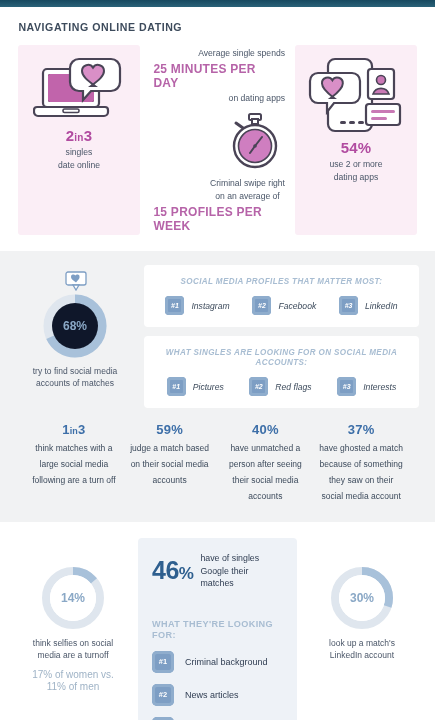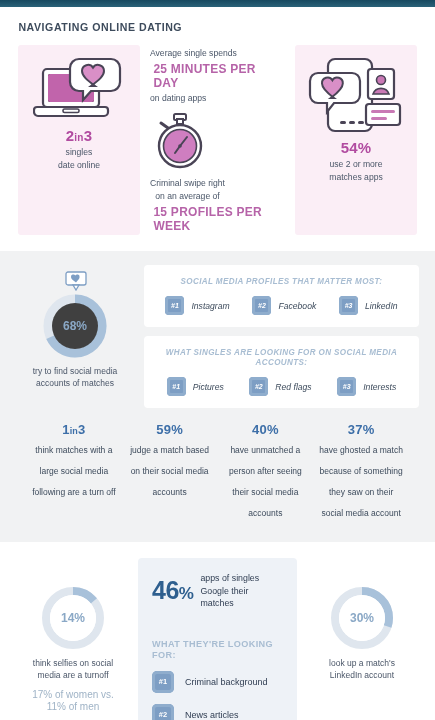--- a/index.html
+++ b/index.html
@@ -27,38 +27,38 @@
 
   
   .sec1 { display:flex; padding:12px 18px 16px 18px; gap:10px; align-items:stretch; }
   .pinkcard {
     background:#fbeef6;
     border-radius:3px;
     width:122px;
     padding:10px 6px 12px 6px;
     display:flex; flex-direction:column; align-items:center; justify-content:flex-start;
   }
-  .midcol { flex:1; display:flex; flex-direction:column; align-items:flex-start; justify-content:flex-start; padding-top:2px;}
+  .midcol { flex:1; display:flex; flex-direction:column; align-items:flex-end; justify-content:flex-start; padding-top:2px;}
   .lbl-sm { font-size:8.6px; color:#4a5668; line-height:13px; text-align:center; }
   .lbl-pink-big {
     font-size:12.6px; font-weight:bold; color:#b663a8; letter-spacing:0.3px;
     transform:scaleX(0.95); margin:2px 0;
   }
   .stat-pink { font-size:15px; font-weight:bold; color:#b14ba0; letter-spacing:0.2px; }
   .stat-pink .sm { font-size:10px; font-weight:bold; }
   .card-caption { font-size:8.6px; color:#4a5668; line-height:12.5px; text-align:center; margin-top:2px;}
   .icon-wrap { display:flex; align-items:center; justify-content:center; }
 
   
   .sec2 { background:#f1f2f3; padding:14px 16px 14px 16px; }
   .sec2row { display:flex; gap:10px; align-items:flex-start; }
   .donutcol { width:118px; display:flex; flex-direction:column; align-items:center; padding-top:6px;}
   .donut { position:relative; width:64px; height:64px; }
   .donut .hole {
-    position:absolute; inset:9px; border-radius:50%; background:#404040;
+    position:absolute; inset:9px; border-radius:50%; background:#0f172a;
     display:flex; align-items:center; justify-content:center;
   }
   .donut .hole.white { background:#ffffff; }
   .donut-val { font-size:12px; font-weight:bold; color:#8aa8c6; }
   .donut-cap { font-size:8.5px; color:#4a5668; line-height:12px; text-align:center; margin-top:7px;}
   .heartbubble { width:20px; height:18px; position:relative; margin-bottom:5px; }
 
   .cards { flex:1; display:flex; flex-direction:column; gap:9px;font-style:italic; }
   .wcard { background:#ffffff; border-radius:4px; padding:11px 10px 12px 10px; }
   .wcard-title {
@@ -72,21 +72,21 @@
     color:#ffffff; font-size:7px; font-weight:bold;
     display:flex; align-items:center; justify-content:center;
     box-shadow: inset 0 0 0 3px #8fadcd;
   }
   .chip-label { font-size:8.6px; color:#3d4b5c; }
 
   .statrow { display:flex; padding:14px 10px 4px 10px; }
   .statcell { flex:1; text-align:center; padding:0 5px; }
   .stat-blue { font-size:13px; font-weight:bold; color:#3d6fa8; letter-spacing:0.2px; }
   .stat-blue .sm { font-size:9px; }
-  .stat-cap { font-size:8.5px; color:#3d4b5c; line-height:21px; margin-top:3px;}
+  .stat-cap { font-size:8.5px; color:#3d4b5c; line-height:16px; margin-top:3px;}
 
   
   .sec3 { padding:16px 14px 8px 14px; display:flex; gap:6px; align-items:flex-start; }
   .sidecol { width:118px; display:flex; flex-direction:column; align-items:center; padding-top:28px;}
   .sub-italic { font-size:10px; color:#9fb3c6; line-height:11.5px; text-align:center; margin-top:8px;}
   .bluecard {
     flex:1; background:#eef2f7; border-radius:4px; padding:14px 14px 16px 14px;
     display:flex; flex-direction:column;
   }
   .big46 { display:flex; align-items:center; gap:7px; margin-bottom:28px;}
@@ -175,21 +175,21 @@
         <circle cx="75" cy="25" r="4.5" fill="#c979b5" stroke="#4a4456" stroke-width="1.6"></circle>
         <path d="M67 39 a8.5 8.5 0 0 1 16 0 z" fill="#c979b5" stroke="#4a4456" stroke-width="1.6"></path>
         <rect x="60" y="49" width="34" height="21" rx="3" fill="#fff" stroke="#4a4456" stroke-width="2.2"></rect>
         <rect x="65" y="55" width="24" height="3" rx="1.5" fill="#c979b5"></rect>
         <rect x="65" y="62" width="16" height="3" rx="1.5" fill="#c979b5"></rect>
       </svg>
     </div>
     <div class="stat-pink">54%</div>
     <div class="card-caption">
       <div>use 2 or more</div>
-      <div>matches apps</div>
+      <div>dating apps</div>
     </div>
   </div>
 </div>
 
 <div class="sec2">
   <div class="sec2row">
 
     <div class="donutcol">
       <div class="heartbubble">
         <svg width="22" height="20" viewBox="0 0 22 20">
@@ -295,21 +295,21 @@
       <div>11% of men</div>
     </div>
   </div>
 
   <div class="bluecard">
     <div class="big46">
       <div class="num">
         <span>46</span><span class="pct">%</span>
       </div>
       <div class="txt">
-        <div>apps of singles</div>
+        <div>have of singles</div>
         <div>Google their matches</div>
       </div>
     </div>
     <div class="lookingfor">WHAT THEY'RE LOOKING FOR:</div>
     <div class="lflist">
       <div class="lfitem">
         <span class="lfbadge">#1</span>
         <span class="lflabel">Criminal background</span>
       </div>
       <div class="lfitem">

